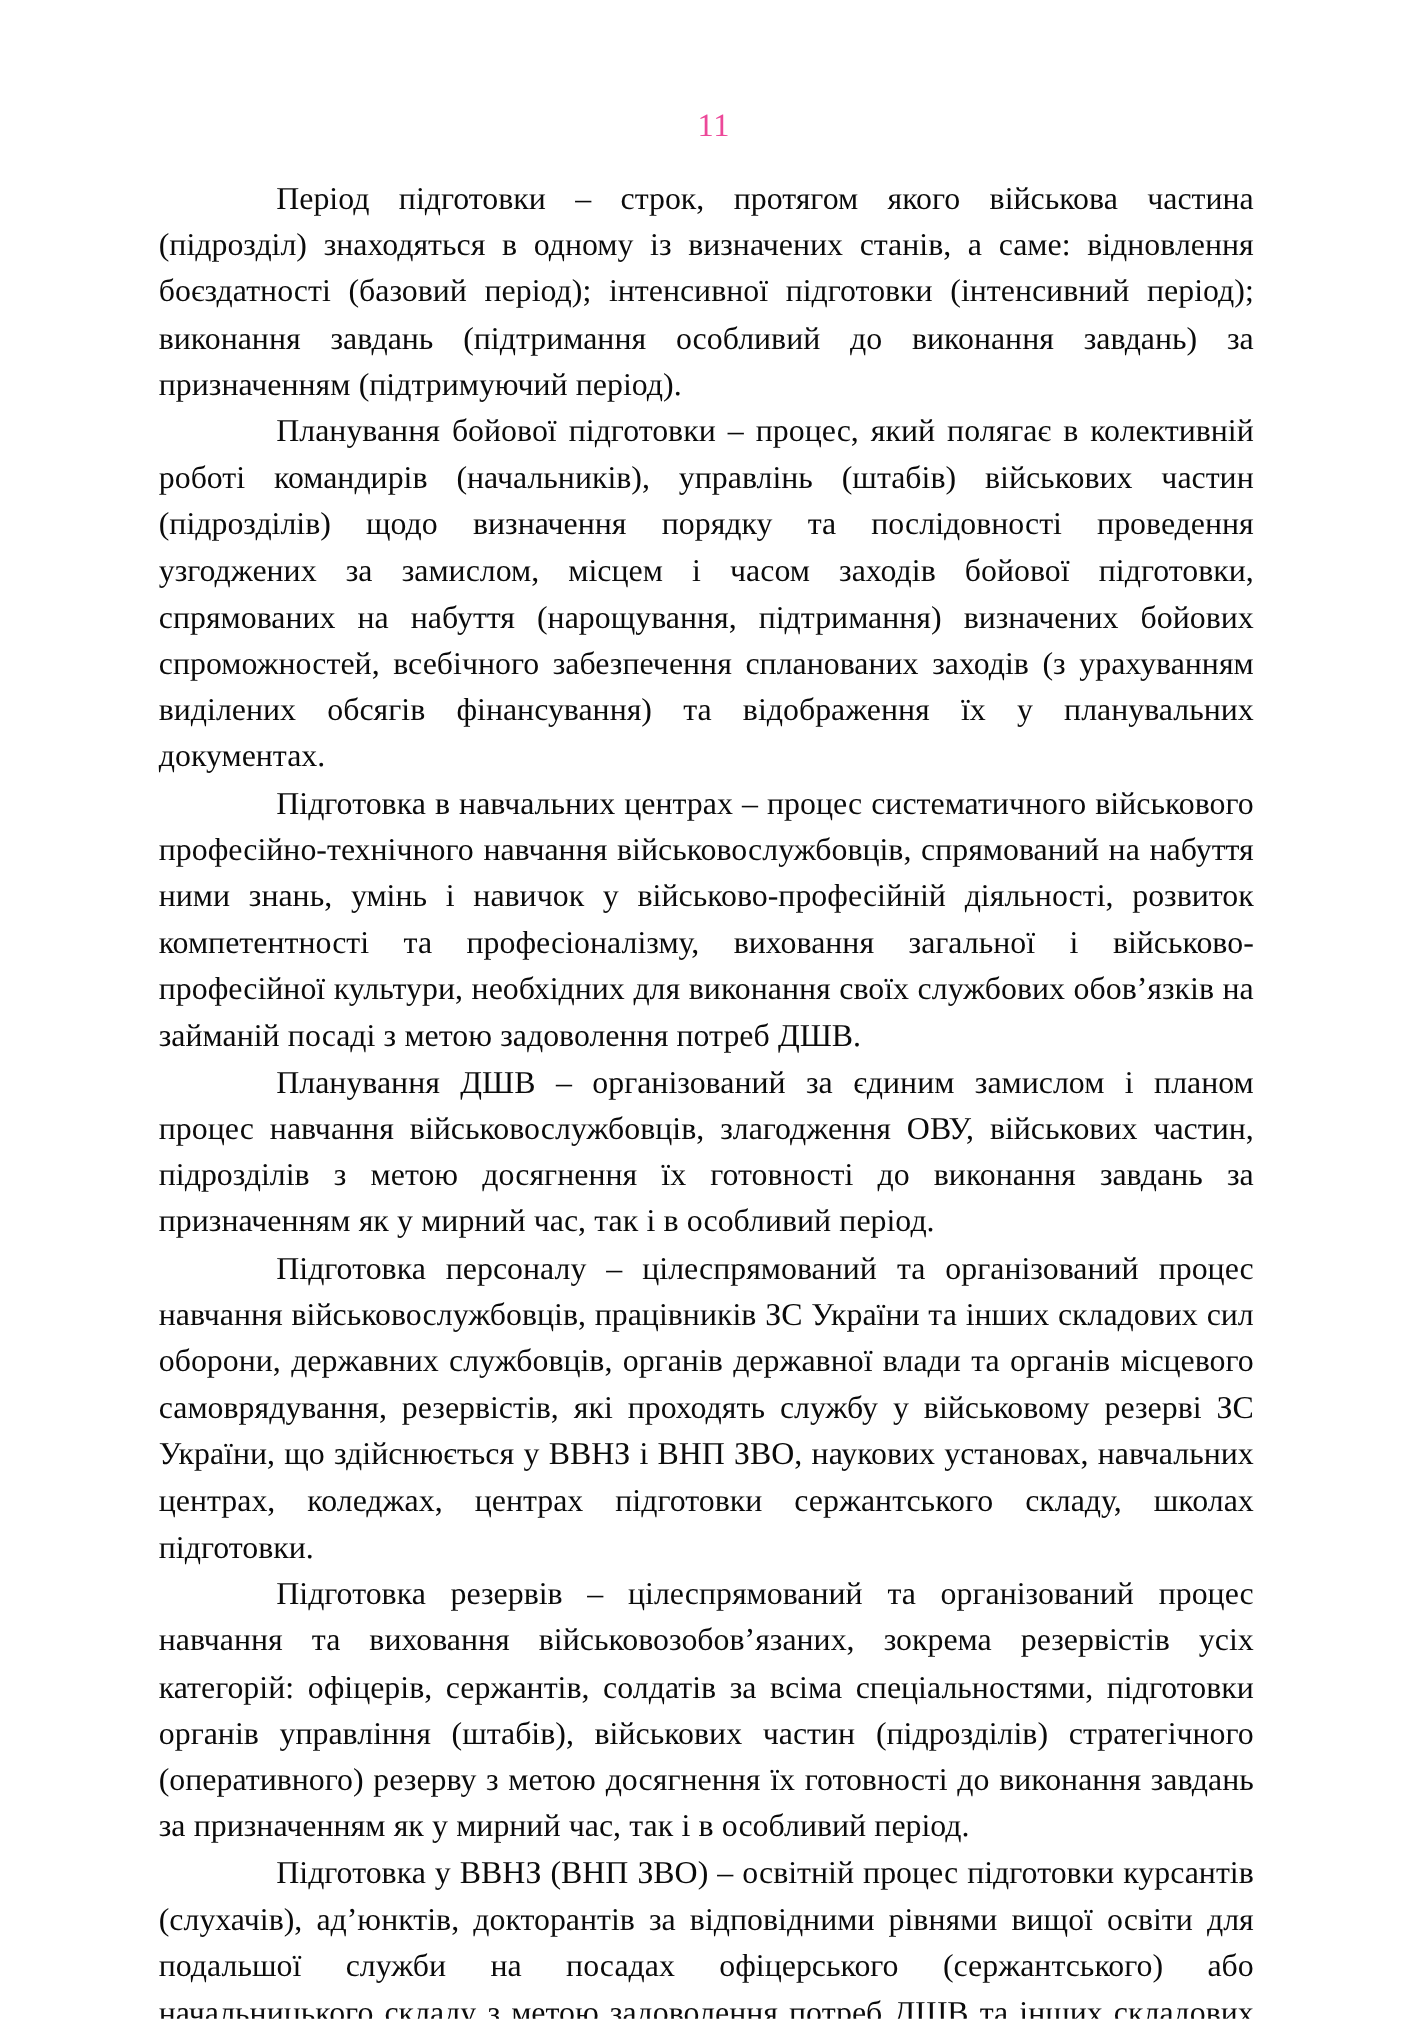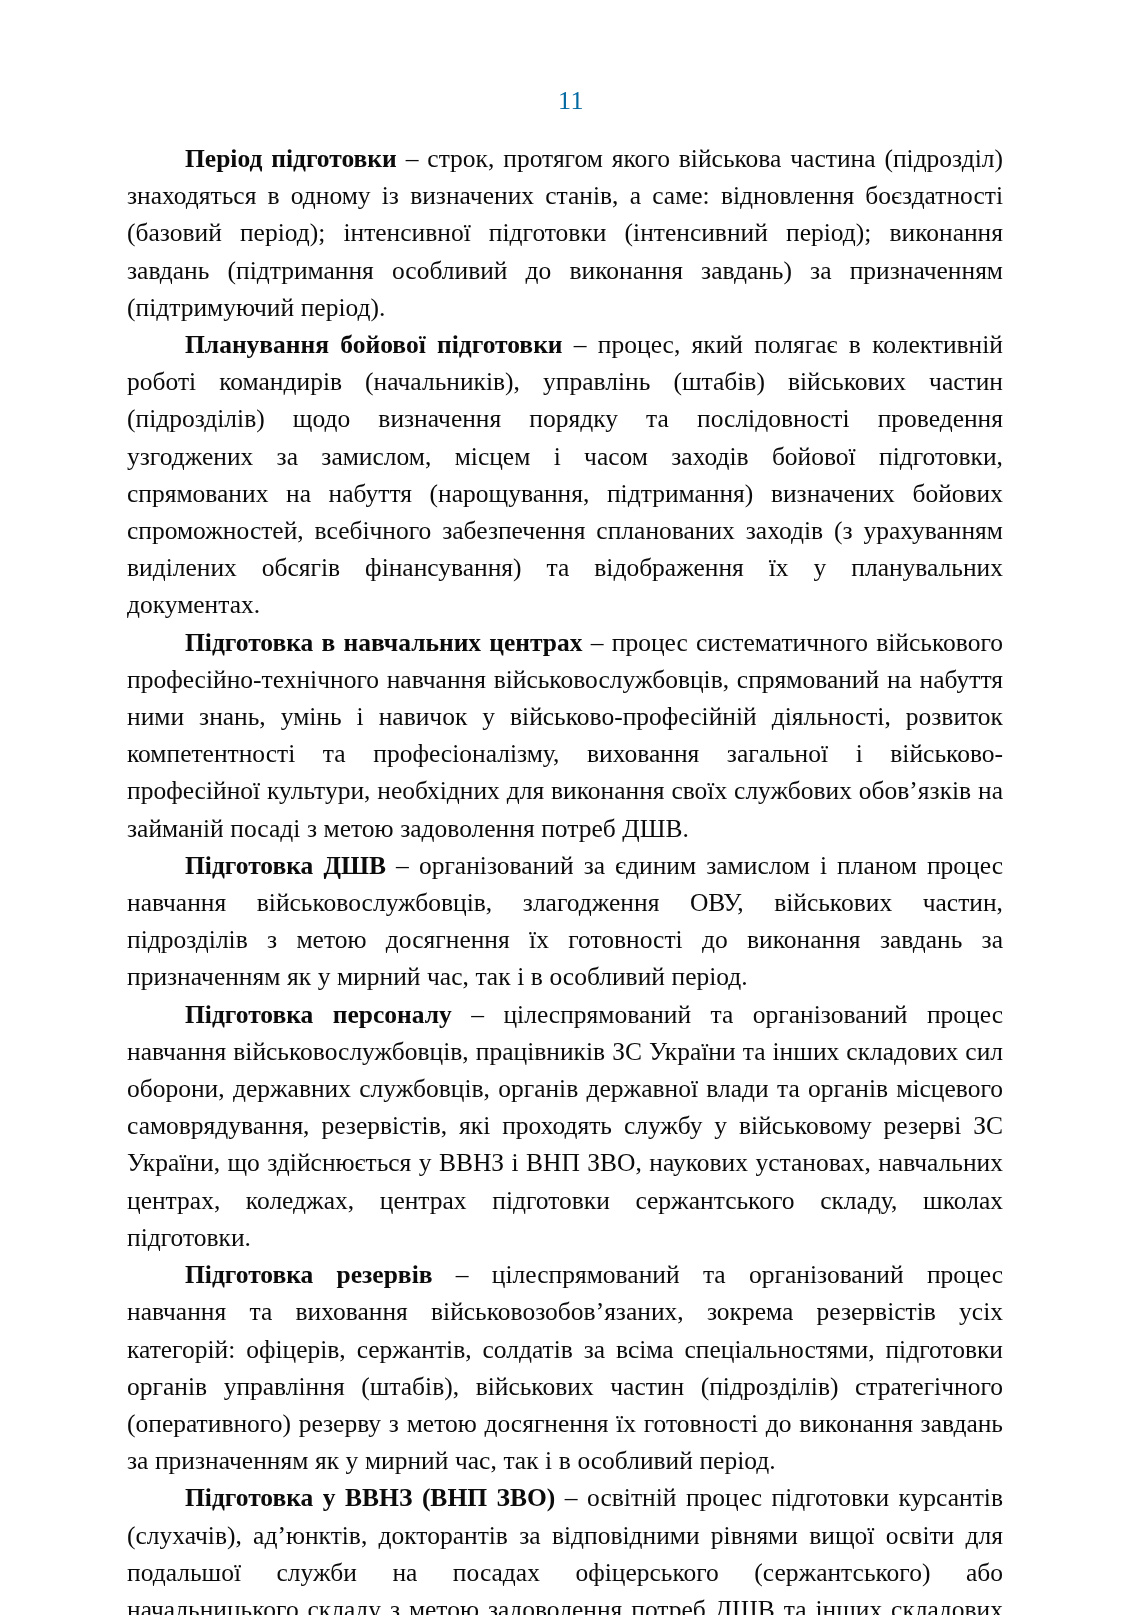--- a/index.html
+++ b/index.html
@@ -24,21 +24,21 @@
   }
   .page-number {
     position: absolute;
     top: 86px;
     left: 0;
     width: 1142px;
     text-align: center;
     font-size: 26px;
     line-height: 30px;
     font-family: "Liberation Serif", "DejaVu Serif", serif;
-    color: #0369a1;
+    color: #ec4899;
     letter-spacing: 0.5px;
   }
   .body-text {
     position: absolute;
     top: 140px;
     left: 127px;
     width: 876px;
   }
   p.para {
     margin: 0;
@@ -46,21 +46,22 @@
     text-align: justify;
     text-justify: inter-word;
     text-indent: 58px;
     font-size: 25.5px;
     line-height: 37.2px;
     color: #0b0b0b;
     hyphens: none;
     word-spacing: 0.2px;
   }
   p.para .term {
-    font-weight: bold;
+    font-weight: normal;
+    margin-left: 36px;
   }
   
 </style>
 </head>
 <body>
 
 <div class="page">
 
   <div class="page-number">11</div>
 
@@ -72,21 +73,21 @@
 
     <p class="para">
       <span class="term">Планування бойової підготовки</span><span class="def"> – процес, який полягає в колективній роботі командирів (начальників), управлінь (штабів) військових частин (підрозділів) щодо визначення порядку та послідовності проведення узгоджених за замислом, місцем і часом заходів бойової підготовки, спрямованих на набуття (нарощування, підтримання) визначених бойових спроможностей, всебічного забезпечення спланованих заходів (з урахуванням виділених обсягів фінансування) та відображення їх у планувальних документах.</span>
     </p>
 
     <p class="para">
       <span class="term">Підготовка в навчальних центрах</span><span class="def"> – процес систематичного військового професійно-технічного навчання військовослужбовців, спрямований на набуття ними знань, умінь і навичок у військово-професійній діяльності, розвиток компетентності та професіоналізму, виховання загальної і військово-професійної культури, необхідних для виконання своїх службових обов’язків на займаній посаді з метою задоволення потреб ДШВ.</span>
     </p>
 
     <p class="para">
-      <span class="term">Підготовка ДШВ</span><span class="def"> – організований за єдиним замислом і планом процес навчання військовослужбовців, злагодження ОВУ, військових частин, підрозділів з метою досягнення їх готовності до виконання завдань за призначенням як у мирний час, так і в особливий період.</span>
+      <span class="term">Планування ДШВ</span><span class="def"> – організований за єдиним замислом і планом процес навчання військовослужбовців, злагодження ОВУ, військових частин, підрозділів з метою досягнення їх готовності до виконання завдань за призначенням як у мирний час, так і в особливий період.</span>
     </p>
 
     <p class="para">
       <span class="term">Підготовка персоналу</span><span class="def"> – цілеспрямований та організований процес навчання військовослужбовців, працівників ЗС України та інших складових сил оборони, державних службовців, органів державної влади та органів місцевого самоврядування, резервістів, які проходять службу у військовому резерві ЗС України, що здійснюється у ВВНЗ і ВНП ЗВО, наукових установах, навчальних центрах, коледжах, центрах підготовки сержантського складу, школах підготовки.</span>
     </p>
 
     <p class="para">
       <span class="term">Підготовка резервів</span><span class="def"> – цілеспрямований та організований процес навчання та виховання військовозобов’язаних, зокрема резервістів усіх категорій: офіцерів, сержантів, солдатів за всіма спеціальностями, підготовки органів управління (штабів), військових частин (підрозділів) стратегічного (оперативного) резерву з метою досягнення їх готовності до виконання завдань за призначенням як у мирний час, так і в особливий період.</span>
     </p>
 

